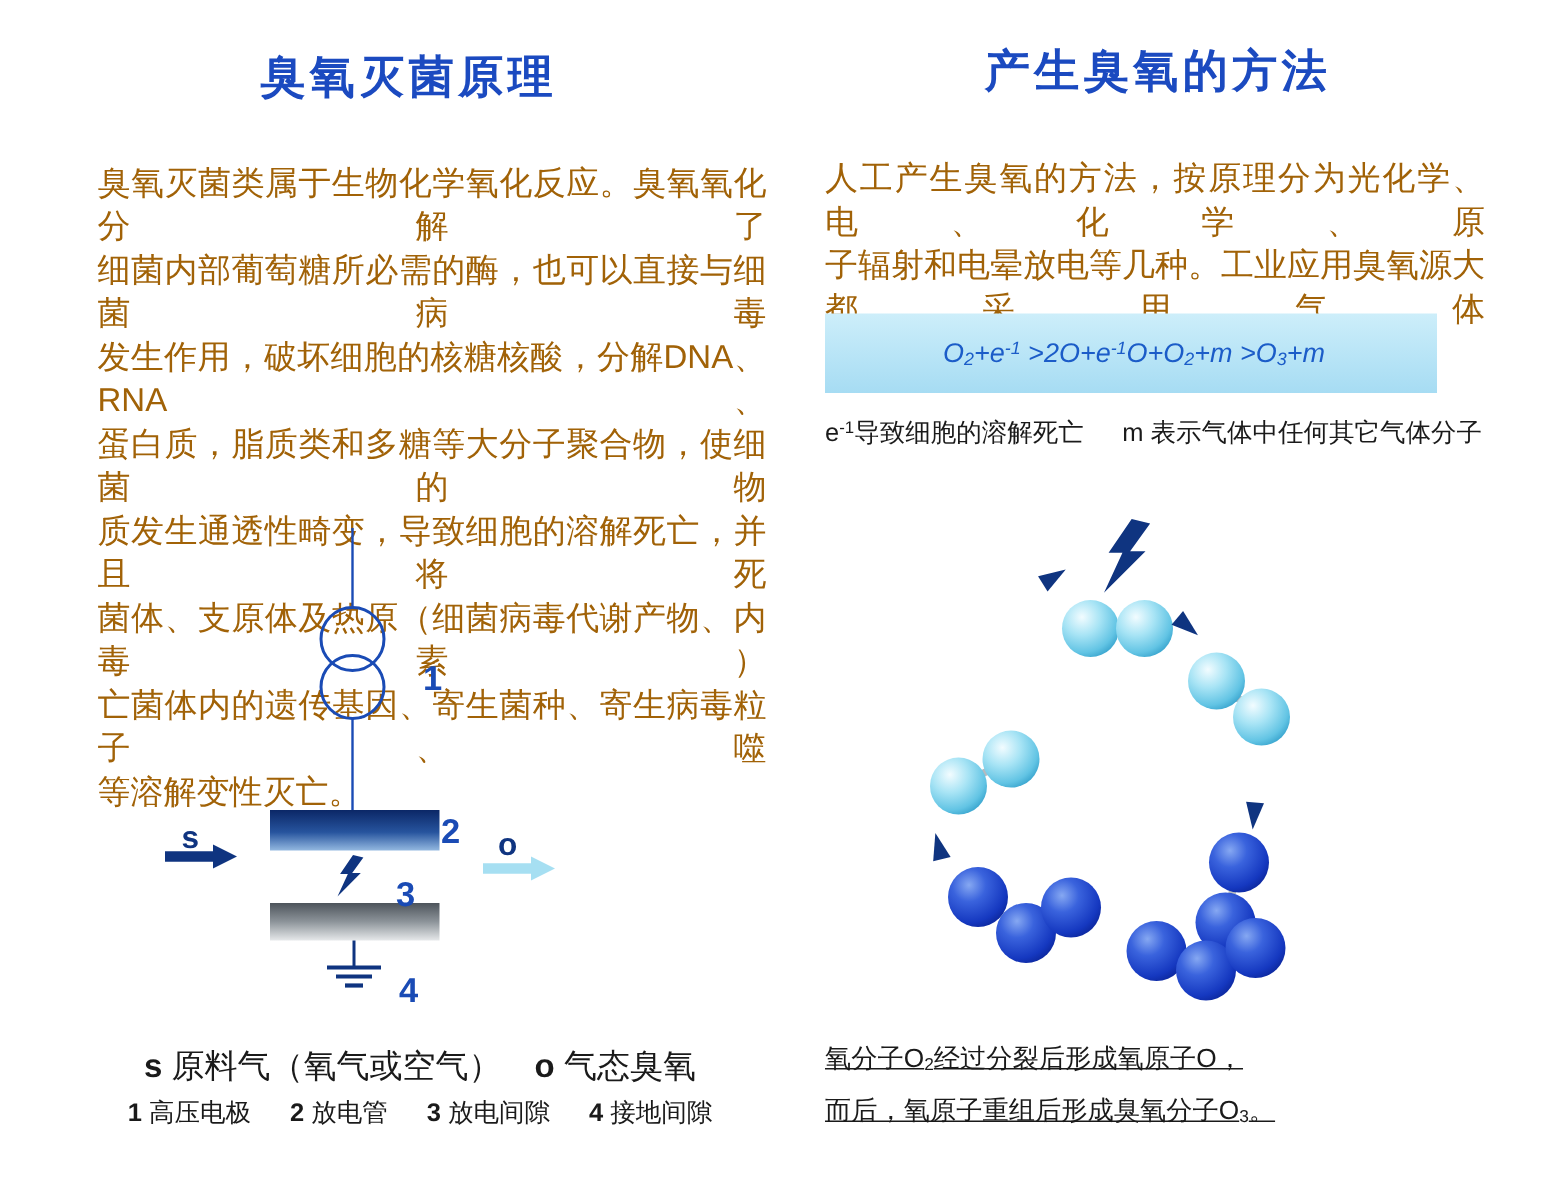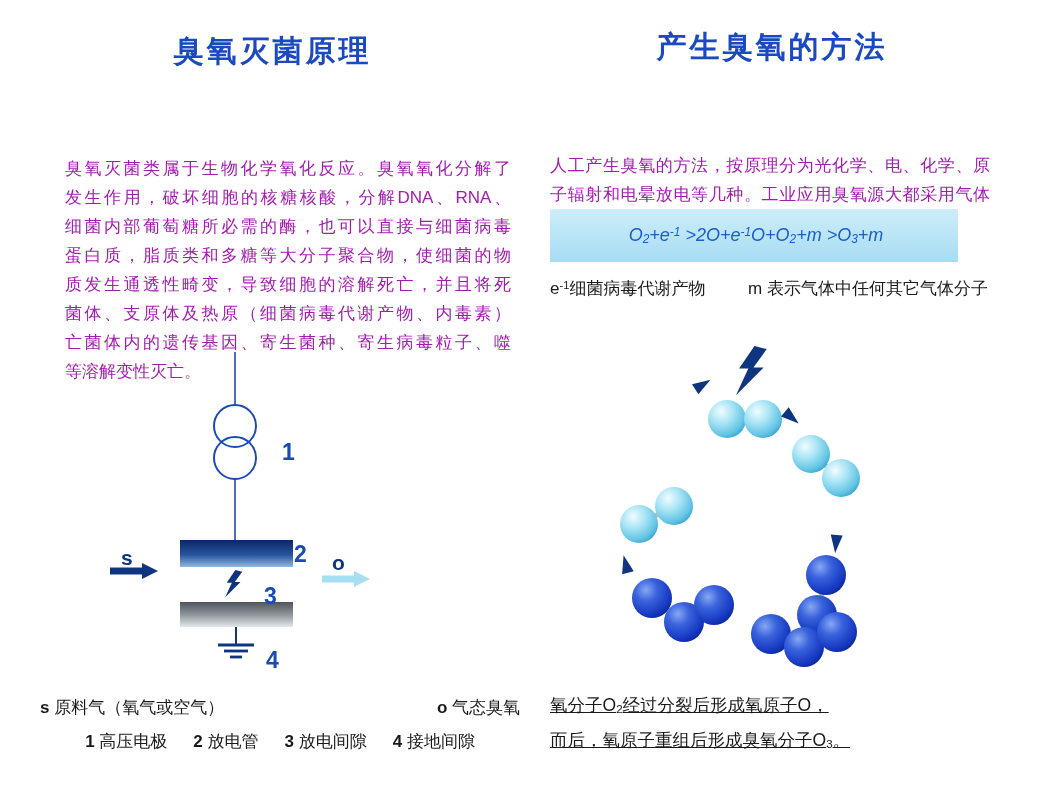--- a/index.html
+++ b/index.html
@@ -4,80 +4,80 @@
 <style>
   * { margin:0; padding:0; box-sizing:border-box; }
   html,body { background:#ffffff; }
   body { font-family:"Liberation Sans","DejaVu Sans",sans-serif; color:#1a1a1a; }
   .page { position:relative; width:1042px; height:785px; background:#ffffff; overflow:hidden; margin:0 auto; }
 
   .title { position:absolute; font-weight:bold; font-size:30px; color:#1b4ac0; text-align:center; letter-spacing:3px; }
   .title-left  { left:40px;  top:31px; width:465px; }
   .title-right { left:557px; top:27px; width:430px; }
 
-  .para { position:absolute; font-size:17px; line-height:29px; color:#a21caf;margin-top:47px; }
+  .para { position:absolute; font-size:22px; line-height:29px; color:#a16207; }
   .para-left  { left:65px;  top:107px; width:446px; }
   .para-right { left:550px; top:104px; width:440px; }
   .para .ln { text-align:justify; text-align-last:justify; }
   .para .ln.last { text-align-last:left; }
 
   .eq-box { position:absolute; left:550px; top:209px; width:408px; height:53px;
             background:linear-gradient(180deg,#cdeefa 0%,#a6dcf3 100%);
             display:flex; align-items:center; justify-content:center;
             padding:0 44px 0 48px; color:#1b5cc8; font-size:18px;font-style:italic; }
   sub { font-size:0.66em; vertical-align:-0.18em; }
   sup { font-size:0.66em; vertical-align:0.45em; }
   .b  { font-weight:bold; }
 
   .legend { position:absolute; left:550px; top:277px; width:438px;
             display:flex; justify-content:space-between; font-size:17px; color:#1a1a1a; }
 
   .svg-left  { position:absolute; left:70px;  top:348px; }
   .svg-right { position:absolute; left:560px; top:338px; }
 
-  .l-cap1 { position:absolute; left:40px; top:696px; width:480px; display:flex; justify-content:space-between; gap:22px; font-size:17px; }
+  .l-cap1 { position:absolute; left:40px; top:696px; width:480px; display:flex; justify-content:center; gap:22px; font-size:22px; }
   .l-cap2 { position:absolute; left:40px; top:730px; width:480px; display:flex; justify-content:center; gap:26px; font-size:17px;text-align:right; }
   .r-cap  { position:absolute; left:550px; width:440px; text-align:left; font-size:17.5px;text-decoration:underline; }
   .r-cap1 { top:693px; }
   .r-cap2 { top:728px; }
 
   .svg-label { font-weight:bold; font-size:23px; fill:#1a4bb5; }
   .svg-so    { font-weight:bold; font-size:21px; fill:#0f3480; }
 </style>
 </head>
 <body>
 
 <div class="page">
 
   <div class="title title-left">臭氧灭菌原理</div>
   <div class="title title-right">产生臭氧的方法</div>
 
   <div class="para para-left">
     <div class="ln">臭氧灭菌类属于生物化学氧化反应。臭氧氧化分解了</div>
+    <div class="ln">细菌内部葡萄糖所必需的酶，也可以直接与细菌病毒</div>
     <div class="ln">发生作用，破坏细胞的核糖核酸，分解DNA、RNA、</div>
-    <div class="ln">细菌内部葡萄糖所必需的酶，也可以直接与细菌病毒</div>
     <div class="ln">蛋白质，脂质类和多糖等大分子聚合物，使细菌的物</div>
     <div class="ln">质发生通透性畸变，导致细胞的溶解死亡，并且将死</div>
     <div class="ln">菌体、支原体及热原（细菌病毒代谢产物、内毒素）</div>
     <div class="ln">亡菌体内的遗传基因、寄生菌种、寄生病毒粒子、噬</div>
     <div class="ln last">等溶解变性灭亡。</div>
   </div>
 
   <div class="para para-right">
     <div class="ln">人工产生臭氧的方法，按原理分为光化学、电、化学、原</div>
     <div class="ln">子辐射和电晕放电等几种。工业应用臭氧源大都采用气体</div>
     <div class="ln last">子辐射和电晕放电等几种。</div>
   </div>
 
   <div class="eq-box">
     <span><span>O</span><sub>2</sub><span>+e</span><sup>-1</sup><span> &gt;2O+e</span><sup>-1</sup></span>
     <span><span>O+O</span><sub>2</sub><span>+m &gt;O</span><sub>3</sub><span>+m</span></span>
   </div>
   <div class="legend">
-    <span><span>e</span><sup>-1</sup><span>细菌病毒代谢产物</span></span>
+    <span><span>e</span><sup>-1</sup><span>导致细胞的溶解死亡</span></span>
     <span><span>m 表示气体中任何其它气体分子</span></span>
   </div>
 
   <svg class="svg-left" width="380" height="335" viewBox="0 0 380 335">
     <defs>
       <linearGradient id="barBlue" x1="0" y1="0" x2="0" y2="1">
         <stop offset="0" stop-color="#0b2766"></stop>
         <stop offset="0.55" stop-color="#27549e"></stop>
         <stop offset="1" stop-color="#93b8e0"></stop>
       </linearGradient>

